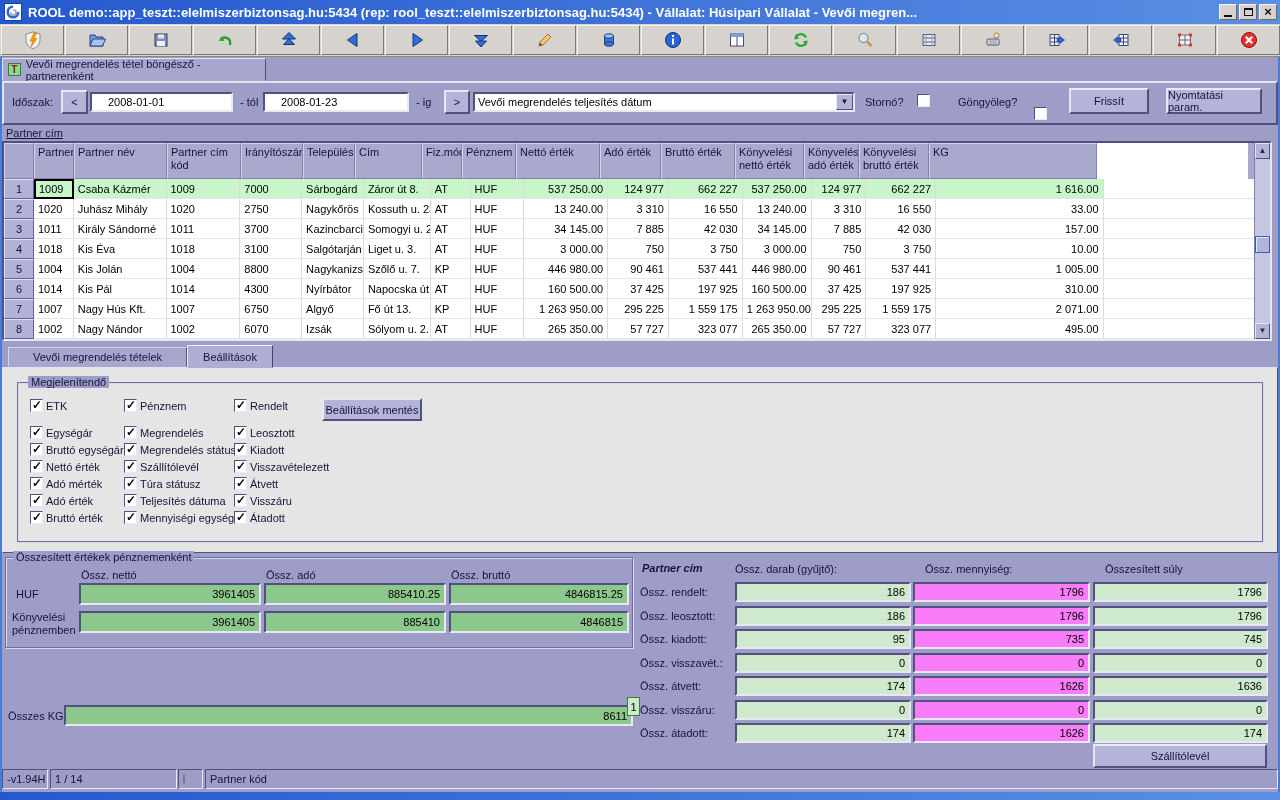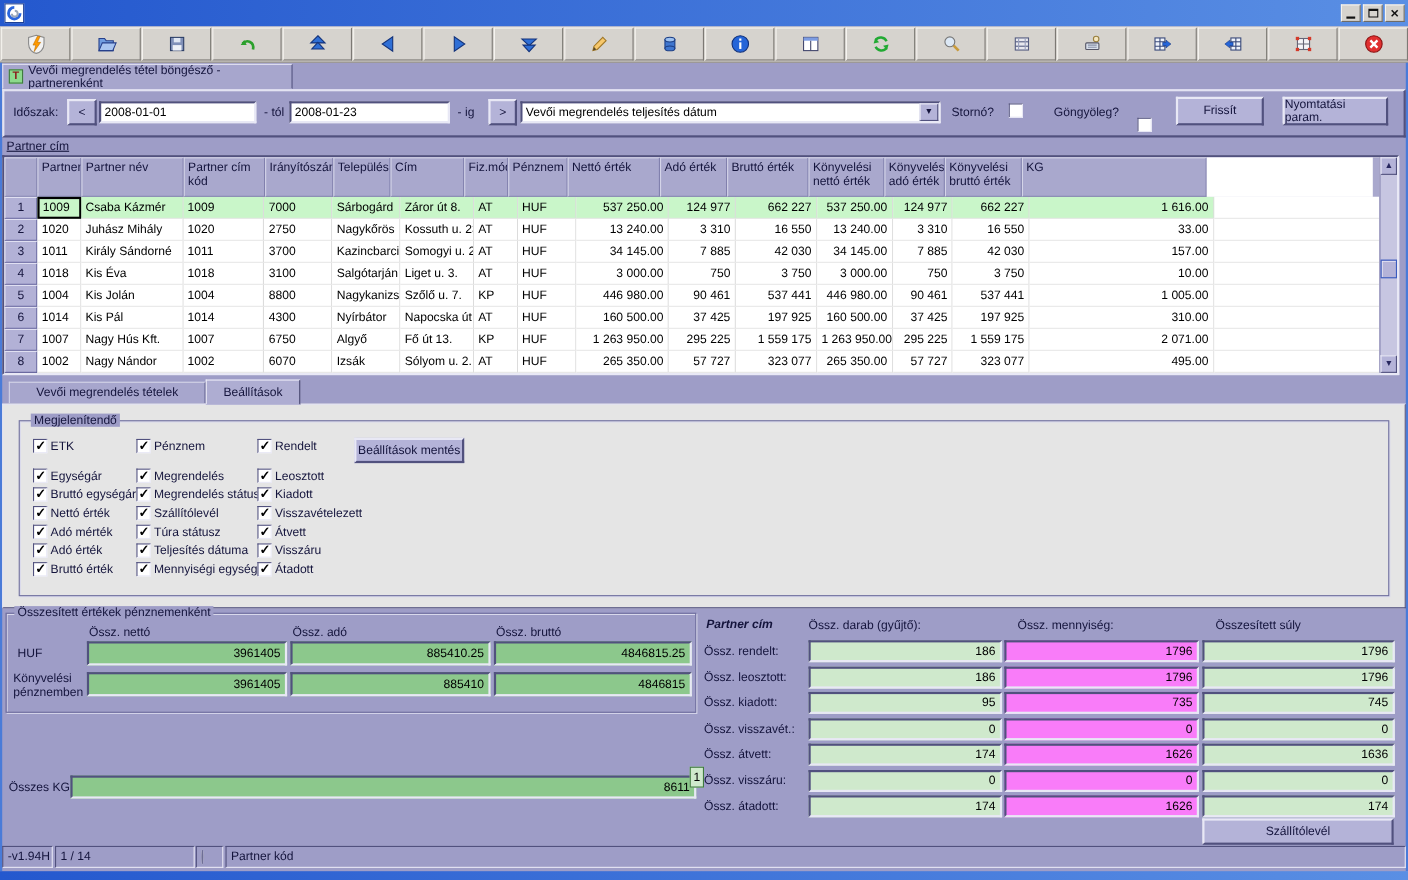--- a/index.html
+++ b/index.html
@@ -44,21 +44,21 @@
     color:#8b1a1a; font-size:10px; font-weight:bold; line-height:11px; text-align:center; margin-right:5px; }
   .main-tab-label { color:#14143c; }
 
   
   .filter-panel { position:absolute; left:2px; top:81px; width:1276px; height:44px;
     background:#9e9dc7; border:2px solid; border-color:#e3e3f2 #51517e #51517e #e3e3f2; }
   .flabel { position:absolute; color:#14143c; }
   .sbtn3d { background:#b4b3d8; border:2px solid; border-color:#e8e8f5 #51517e #51517e #e8e8f5;
     color:#14143c; text-align:center; }
   .winput { background:#fff; border:2px solid; border-color:#51517e #e8e8f5 #e8e8f5 #51517e;
-    padding:2px 3px 0; white-space:nowrap; overflow:hidden; }
+    padding:2px 16px 0; white-space:nowrap; overflow:hidden; }
   .combo { position:absolute; display:flex; background:#fff;
     border:2px solid; border-color:#51517e #e8e8f5 #e8e8f5 #51517e; }
   .combo-text { flex:1; padding:2px 3px 0; white-space:nowrap; overflow:hidden; }
   .combo-btn { width:17px; background:#b4b3d8; border:1px solid; border-color:#e8e8f5 #51517e #51517e #e8e8f5;
     font-size:8px; color:#14143c; text-align:center; line-height:14px; }
   .cb { width:13px; height:13px; background:#fff;
     border:1px solid; border-color:#51517e #e8e8f5 #e8e8f5 #51517e; position:relative; }
   .cb.checked:after { content:"✓"; position:absolute; left:1px; top:-2px;
     font-size:12px; font-weight:bold; color:#000; }
   .pushbtn { background:#b4b3d8; border:2px solid; border-color:#e8e8f5 #51517e #51517e #e8e8f5;
@@ -146,20 +146,21 @@
 
 <div id="app">
 
   <div class="titlebar">
     <div class="title-logo">
       <svg width="14" height="14" viewBox="0 0 16 16">
           <path d="M8 2 A6 6 0 1 0 14 8" fill="none" stroke="#2b66dd" stroke-width="3"></path>
           <path d="M8.5 5.5 A3 3 0 1 1 5.5 8.5" fill="none" stroke="#9aa6b8" stroke-width="2"></path>
         </svg>
     </div>
+    <div class="title-text">ROOL demo::app_teszt::elelmiszerbiztonsag.hu:5434 (rep: rool_teszt::elelmiszerbiztonsag.hu:5434) - Vállalat: Húsipari Vállalat - Vevői megren...</div>
     <div class="wbtns">
       <div class="wbtn">
           <span class="glyph-min"></span>
         </div>
       <div class="wbtn">
           <span class="glyph-max"></span>
         </div>
       <div class="wbtn">
           <span class="glyph-x">×</span>
         </div>

